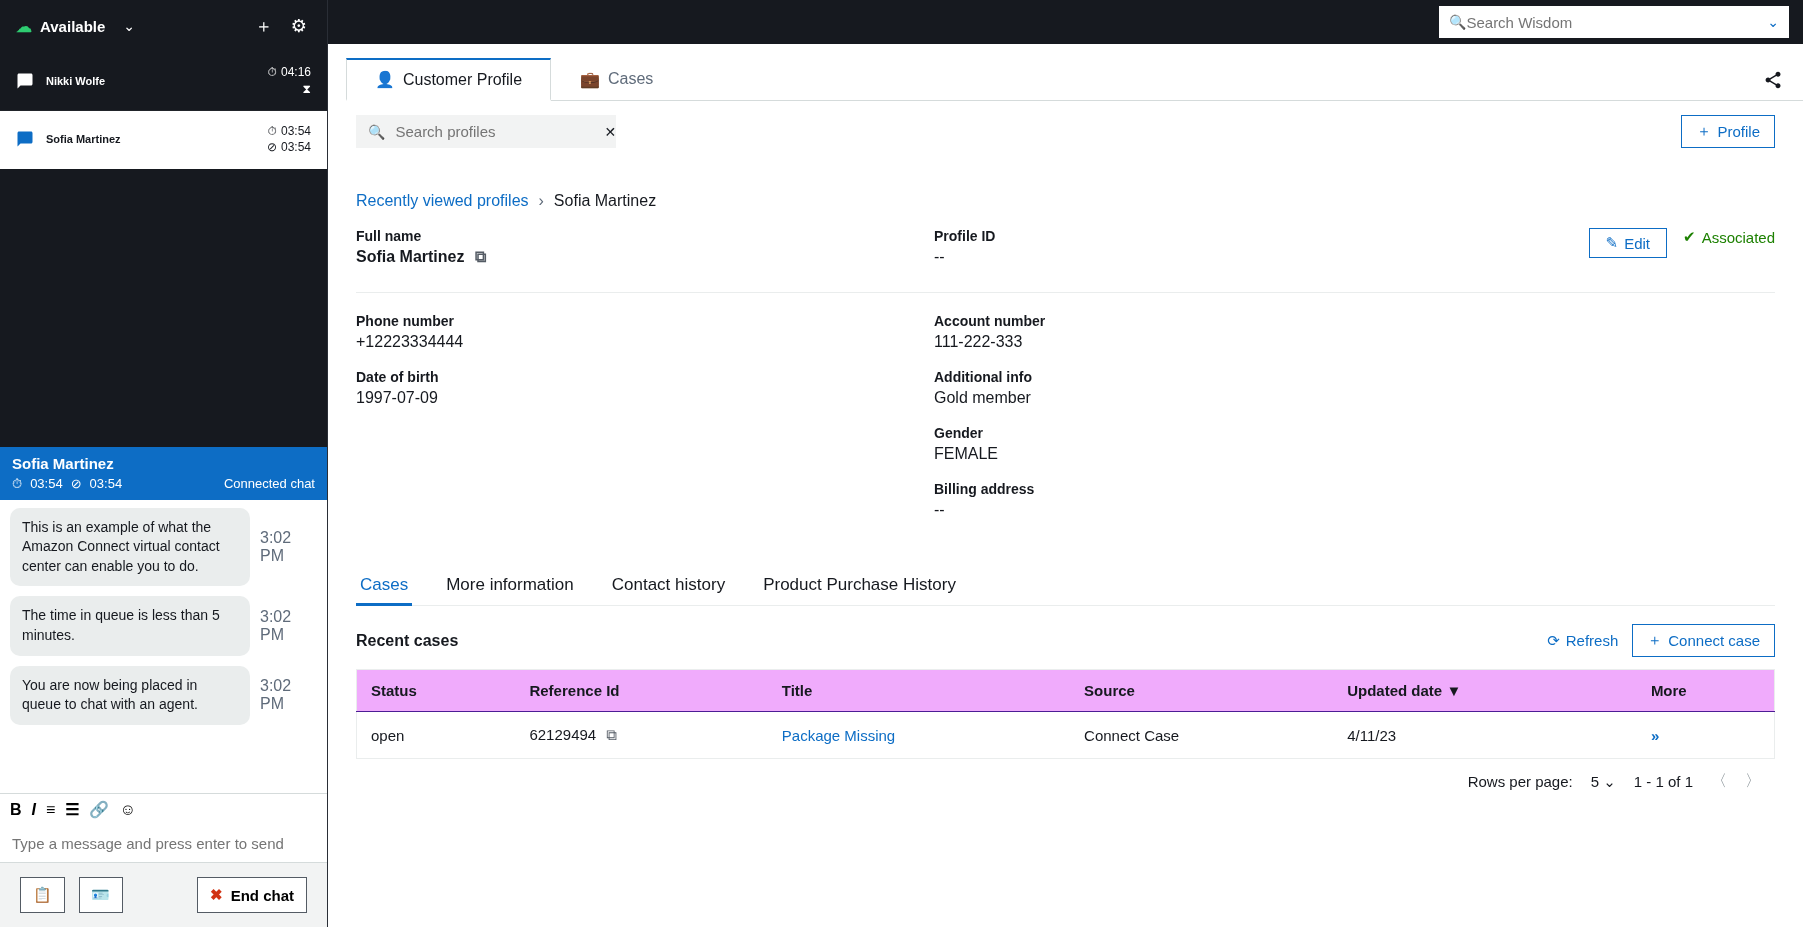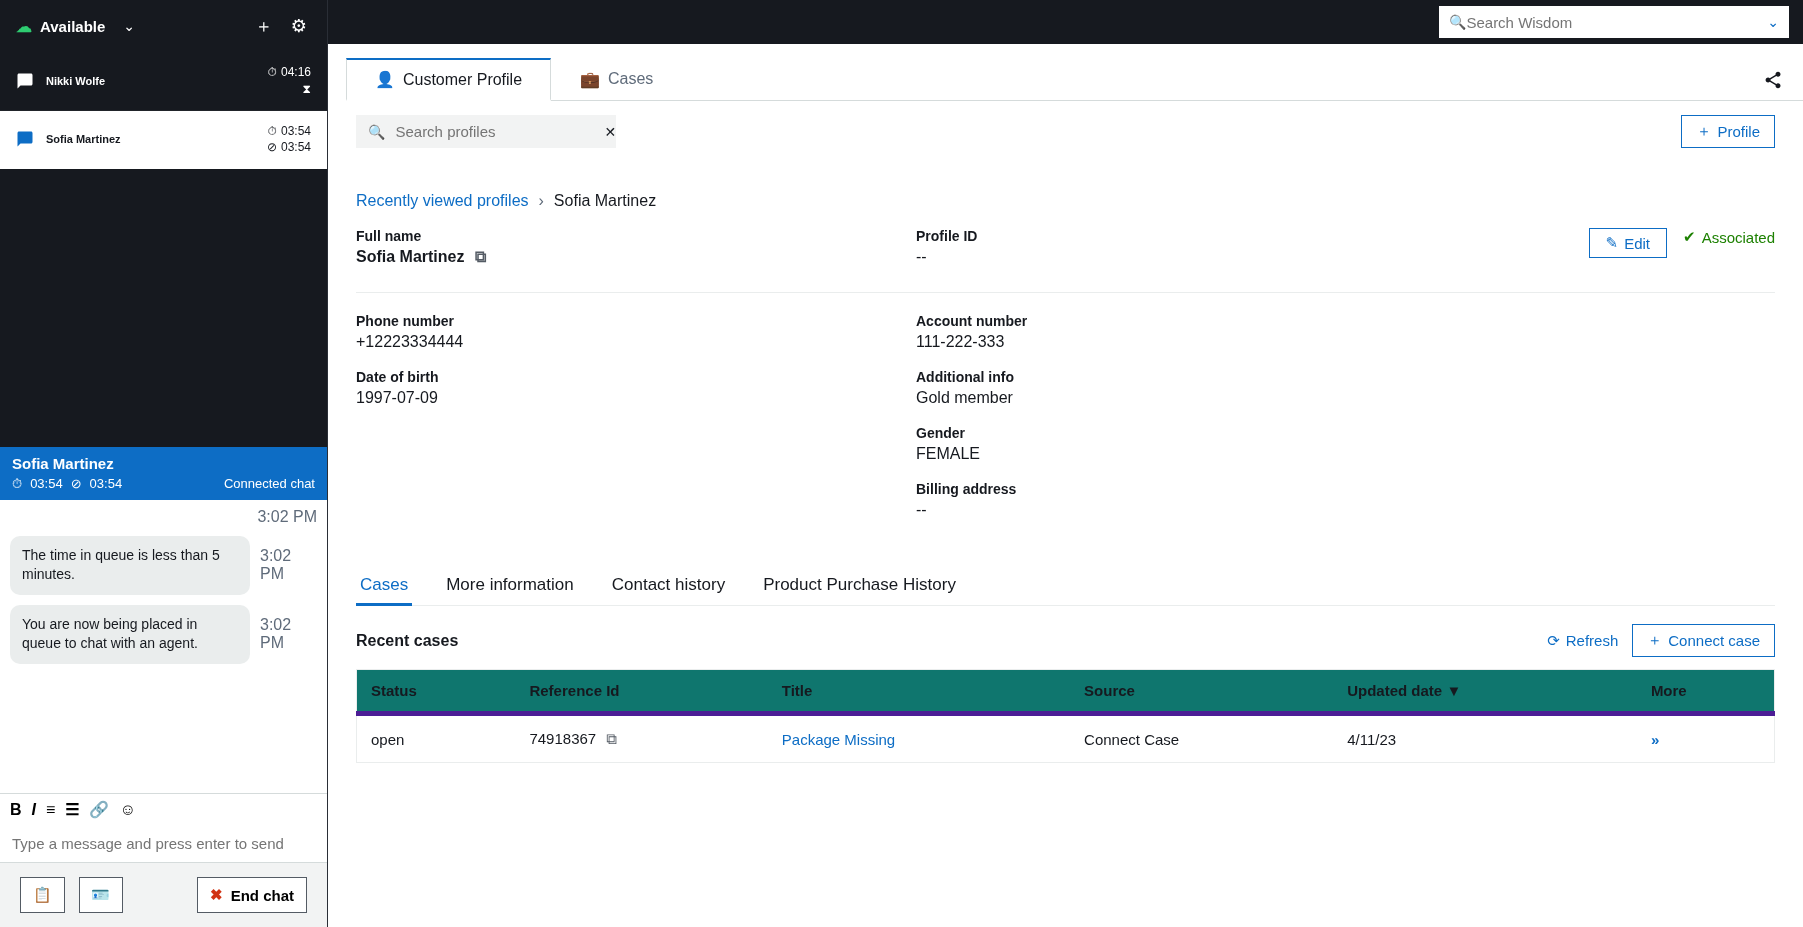--- a/index.html
+++ b/index.html
@@ -57,21 +57,21 @@
 .content { padding: 14px 28px 20px 28px; overflow-y: auto; flex: 1; }
 .search-profile-row { display: flex; align-items: center; gap: 16px; margin-bottom: 18px; }
 .search-profile-box { background: #f2f3f3; display: flex; align-items: center; width: 260px; padding: 8px 12px; gap: 10px; }
 .search-profile-box input { background: transparent; border: none; outline: none; font-size: 15px; flex: 1; }
 .add-profile-btn { margin-left: auto; border: 1px solid #0d6dc5; color: #0d6dc5; background: #fff; padding: 6px 14px; cursor: pointer; display: flex; align-items: center; gap: 6px; font-size: 15px; }
 
 .breadcrumb { display: flex; align-items: center; gap: 10px; font-size: 16px; margin-bottom: 18px; margin-top: 44px; }
 .breadcrumb a { color: #0d6dc5; text-decoration: none; }
 .breadcrumb .sep { color: #5f6b7a; }
 
-.profile-grid { display: flex; gap: 60px; }
+.profile-grid { display: flex; gap: 78px; }
 .profile-col { flex: 1; max-width: 500px; }
 .profile-actions-col { margin-left: auto; display: flex; gap: 16px; align-items: flex-start; }
 .field { margin-bottom: 18px; }
 .field-label { font-weight: 700; font-size: 14px; margin-bottom: 4px; }
 .field-value { font-size: 16px; }
 .field-value.bold { font-weight: 700; }
 .edit-btn { border: 1px solid #0d6dc5; color: #0d6dc5; background: #fff; padding: 5px 16px; cursor: pointer; display: flex; align-items: center; gap: 6px; font-size: 15px; }
 .associated { color: #1d8102; display: flex; align-items: center; gap: 6px; font-size: 15px; }
 .copy-icon { color: #545b64; margin-left: 6px; cursor: pointer; }
 
@@ -81,21 +81,21 @@
 .subtabs { display: flex; gap: 30px; border-bottom: 1px solid #eaeded; margin-top: 30px; }
 .subtab { padding: 8px 4px; font-size: 17px; cursor: pointer; color: #16191f; }
 .subtab.active { color: #0d6dc5; border-bottom: 3px solid #0d6dc5; margin-bottom: -1px; font-weight: 400; }
 
 .cases-header { display: flex; align-items: center; margin: 18px 0 12px 0; }
 .cases-header h3 { font-size: 16px; font-weight: 700; }
 .cases-header .actions { margin-left: auto; display: flex; gap: 14px; align-items: center; }
 .refresh-btn { color: #0d6dc5; background: transparent; border: none; cursor: pointer; display: flex; align-items: center; gap: 6px; font-size: 15px; }
 
 table.cases { width: 100%; border-collapse: collapse; border: 1px solid #eaeded; }
-table.cases th { text-align: left; background: #0f766e; padding: 12px 14px; font-weight: 700; font-size: 15px; border-bottom: 5px solid #4c1d95; margin-left: 44px; }
+table.cases th { text-align: left; background: #f0abfc; padding: 12px 14px; font-weight: 700; font-size: 15px; border-bottom: 1px solid #4c1d95; margin-left: 44px; }
 table.cases td { padding: 14px; font-size: 15px; border-bottom: 1px solid #eaeded; }
 .link { color: #0d6dc5; cursor: pointer; }
 .more-icon { color: #0d6dc5; font-weight: 700; }
 
 .pagination { display: flex; align-items: center; justify-content: flex-end; gap: 18px; padding: 12px 14px; font-size: 15px; color: #16191f; }
 .pagination .arrow { color: #879196; cursor: pointer; font-size: 16px; }
 
 svg.icon { width: 16px; height: 16px; vertical-align: middle; }
 </style>
 </head>
@@ -156,20 +156,21 @@
         <span>03:54</span>
       <span>⊘</span>
         <span>03:54</span>
       <span class="flex"></span>
       <span>Connected chat</span>
     </div>
   </div>
 
   <div class="chat-body">
     <div class="msg-row">
+      <div class="msg-bubble">This is an example of what the Amazon Connect virtual contact center can enable you to do.</div>
       <div class="msg-time">3:02 PM</div>
     </div>
     <div class="msg-row">
       <div class="msg-bubble">The time in queue is less than 5 minutes.</div>
       <div class="msg-time">3:02 PM</div>
     </div>
     <div class="msg-row">
       <div class="msg-bubble">You are now being placed in queue to chat with an agent.</div>
       <div class="msg-time">3:02 PM</div>
     </div>
@@ -329,24 +330,31 @@
           <th>Title</th>
           <th>Source</th>
           <th><span>Updated date</span> <span>▼</span></th>
           <th>More</th>
         </tr>
       </thead>
       <tbody>
         <tr>
           <td>open</td>
           <td>
-            <span>74918367</span>
+            <span>62129494</span>
             <span class="copy-icon">⧉</span>
           </td>
           <td><span class="link">Package Missing</span></td>
           <td>Connect Case</td>
           <td>4/11/23</td>
           <td class="more-icon">»</td>
         </tr>
       </tbody>
     </table>
+    <div class="pagination">
+      <span>Rows per page:</span>
+      <span><span>5</span> <span>⌄</span></span>
+      <span>1 - 1 of 1</span>
+      <span class="arrow">〈</span>
+      <span class="arrow">〉</span>
+    </div>
   </div>
 </div>
 
 </body></html>

